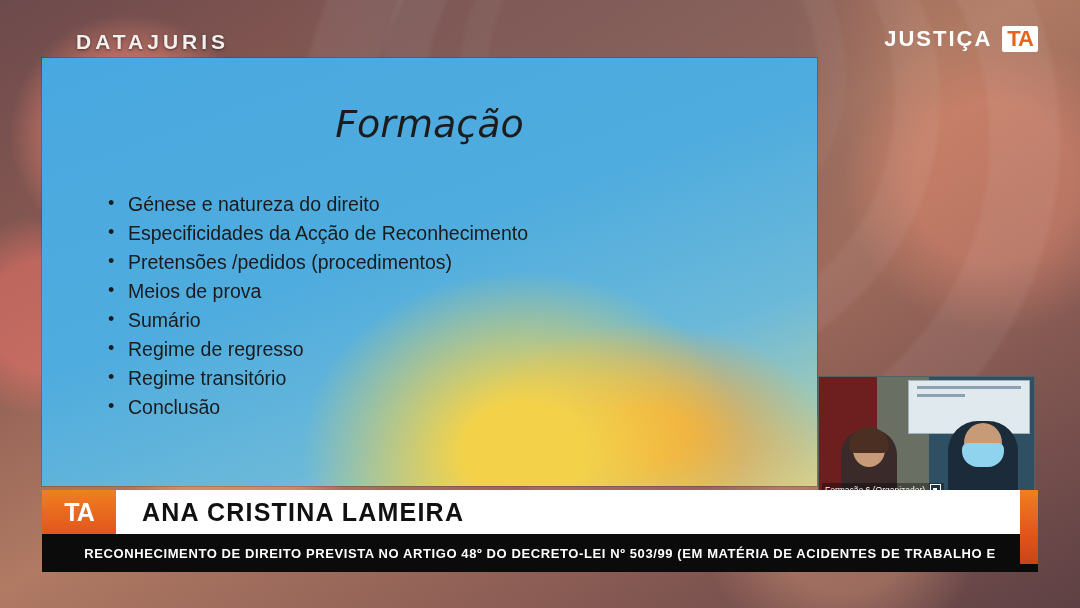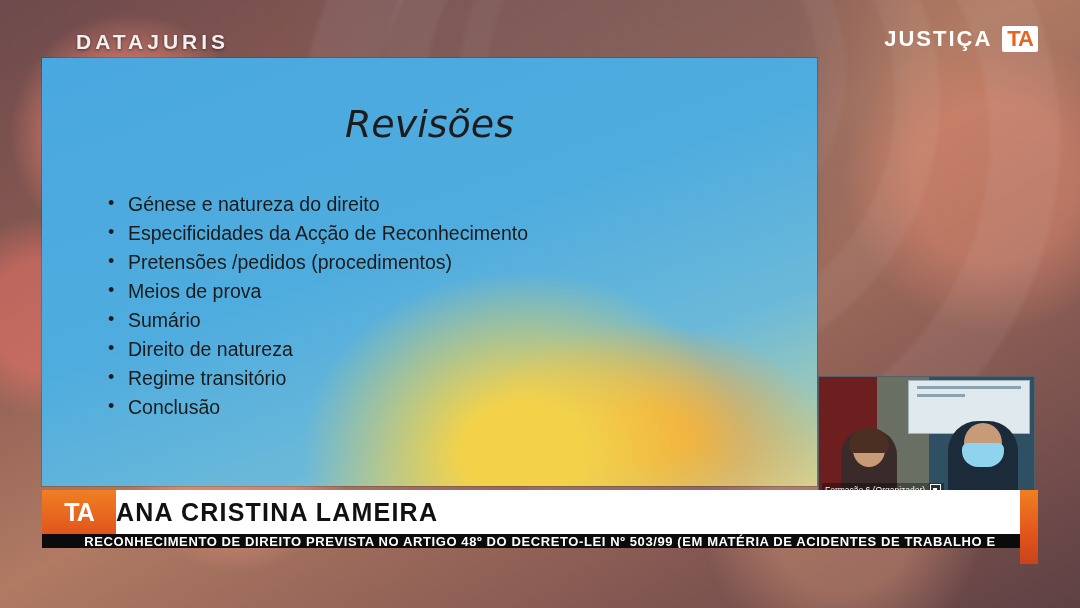--- a/index.html
+++ b/index.html
@@ -263,34 +263,35 @@
     color: #ffffff;
     font-size: 25px;
     font-weight: bold;
     letter-spacing: -1px;
   }
   .lt-name {
     flex: 1;
     background: #ffffff;
     display: flex;
     align-items: center;
+    padding-left: 26px;
     color: #111111;
     font-size: 25px;
     font-weight: bold;
     letter-spacing: 1.2px;
   }
   .lt-accent {
     width: 18px;
     background: linear-gradient(180deg, #f07f22 0%, #e2551c 100%);
   }
   .lt-sub-row {
     position: absolute;
     left: 0; right: 0;
     top: 44px;
-    height: 14px;
+    height: 38px;
     background: #0b0b0b;
     display: flex;
     align-items: center;
     justify-content: center;
     overflow: hidden;
   }
   .lt-sub {
     color: #ffffff;
     font-size: 13px;
     font-weight: bold;
@@ -316,28 +317,28 @@
   </div>
 
   <div class="watermark">DATAJURIS</div>
 
   <div class="logo-tr">
     <span class="word">JUSTIÇA</span>
     <span class="mark">TA</span>
   </div>
 
   <div class="slide">
-    <div class="slide-title">Revisões</div>
+    <div class="slide-title">Formação</div>
     <ul class="slide-list">
       <li>Génese e natureza do direito</li>
       <li>Especificidades da Acção de Reconhecimento</li>
       <li>Pretensões /pedidos (procedimentos)</li>
       <li>Meios de prova</li>
       <li>Sumário</li>
-      <li>Direito de natureza</li>
+      <li>Regime de regresso</li>
       <li>Regime transitório</li>
       <li>Conclusão</li>
     </ul>
   </div>
 
   <div class="video-pip">
     <div class="pip-wall"></div>
     <div class="pip-screen">
       <div class="ln"></div>
       <div class="ln short"></div>

